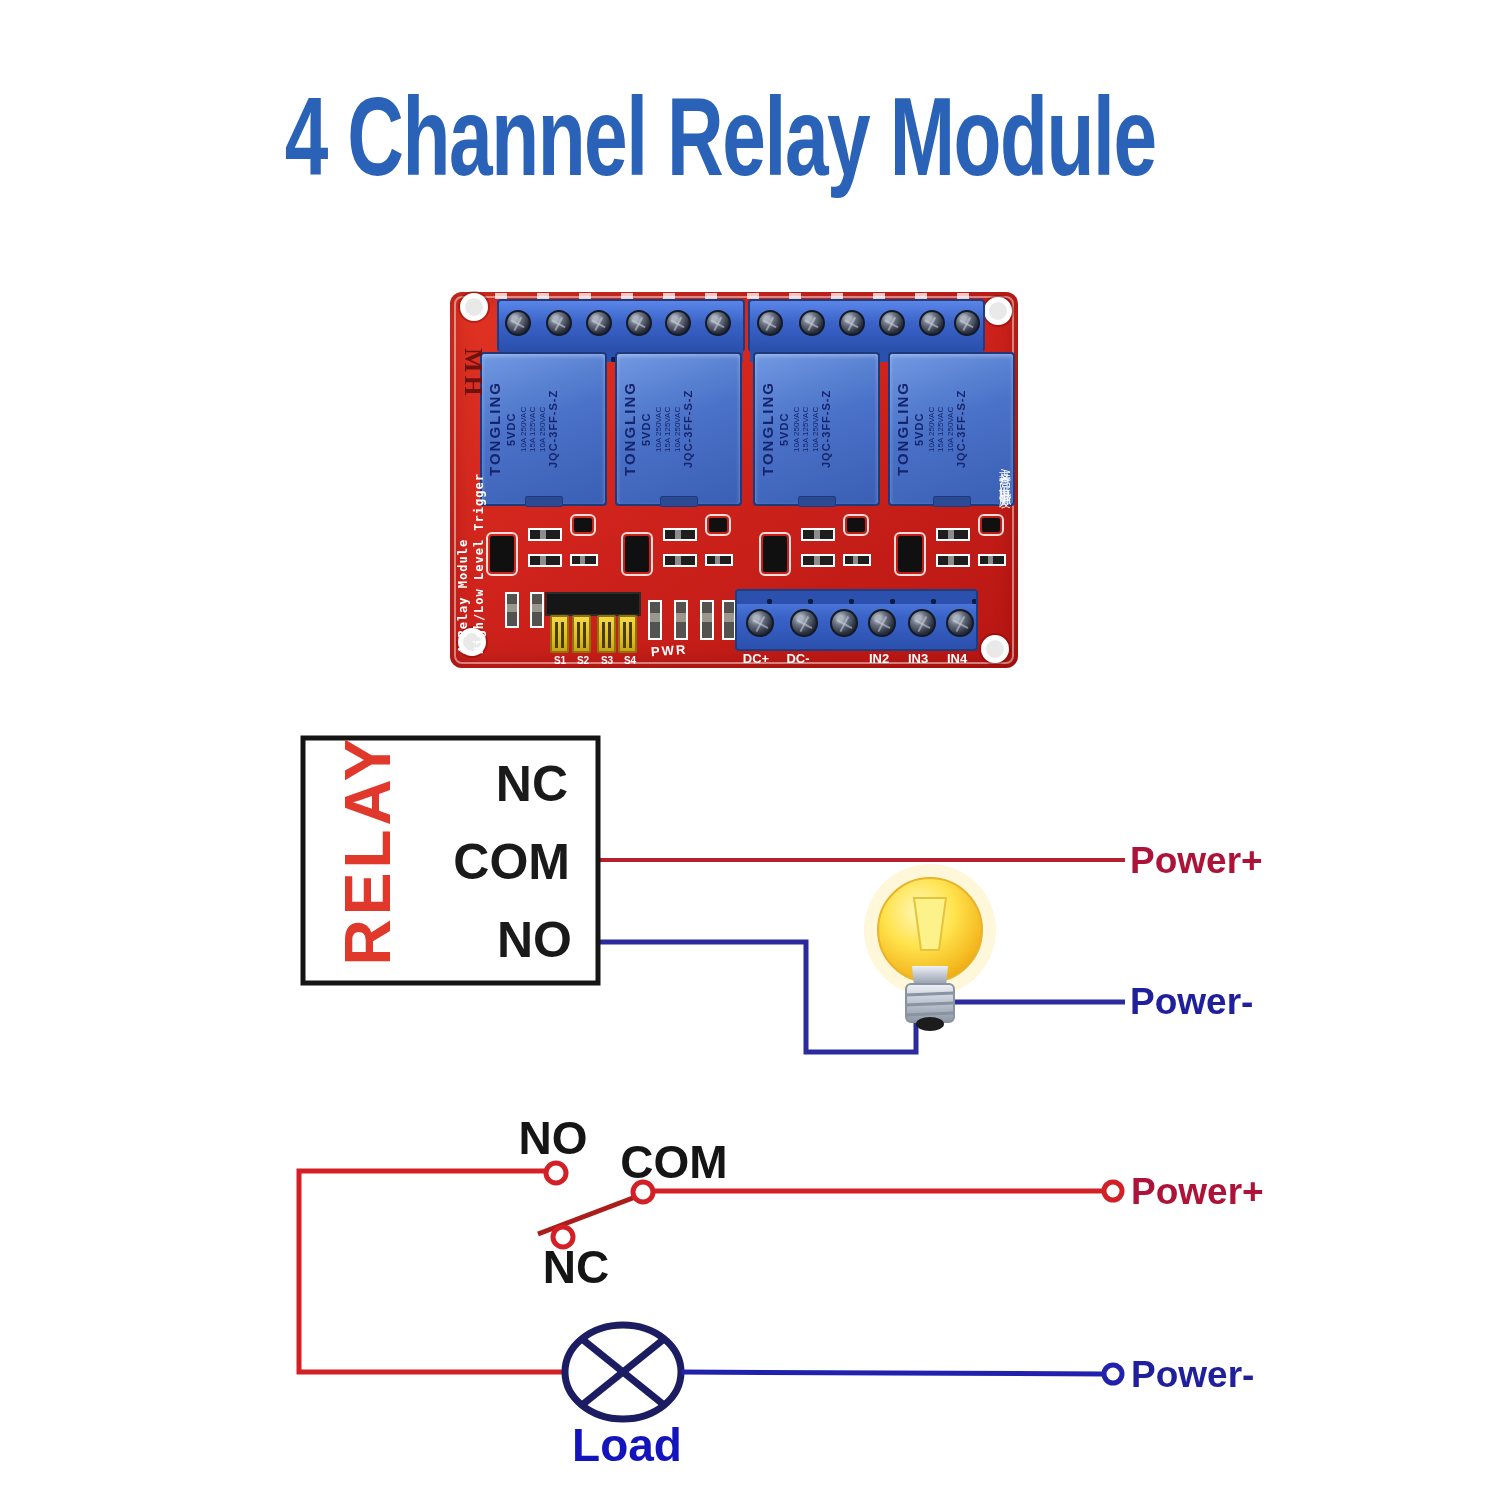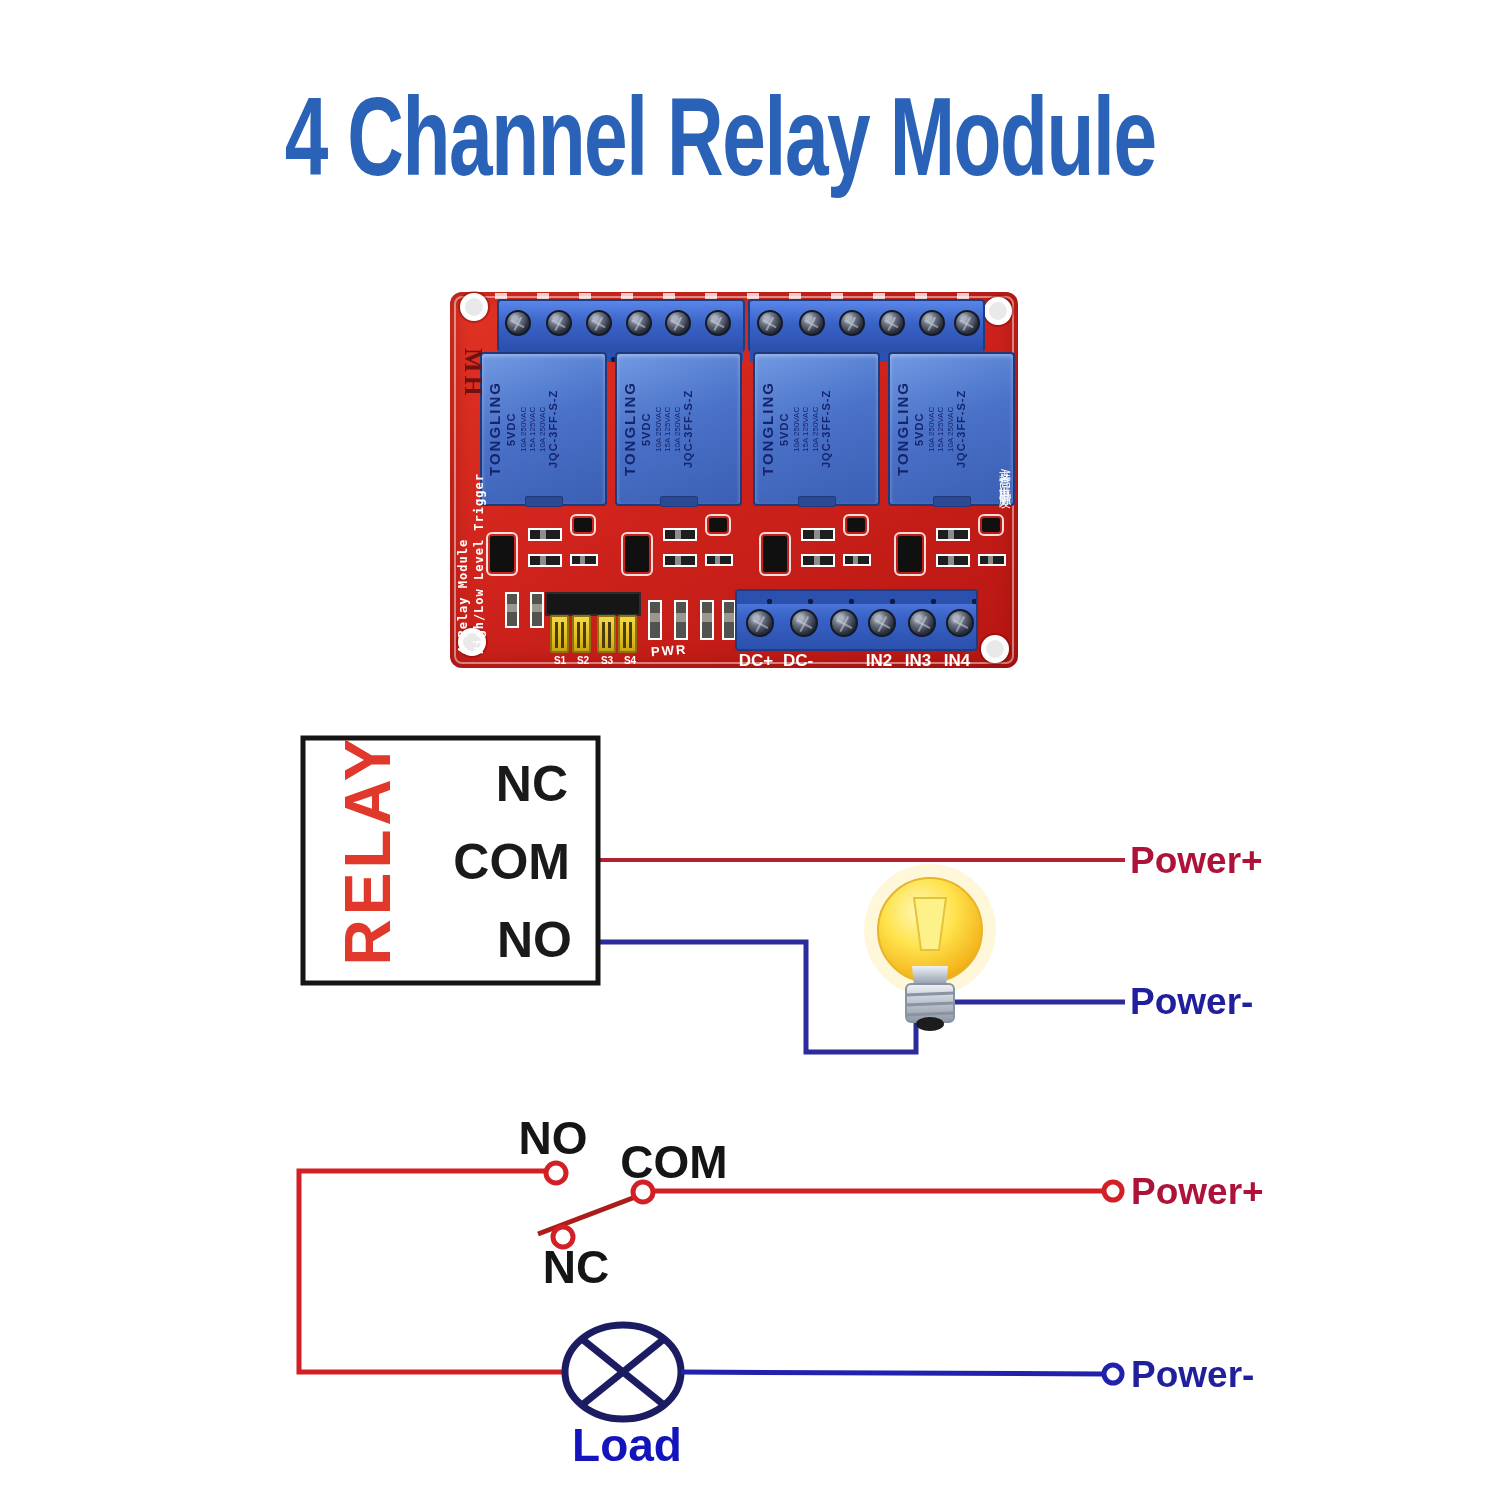--- a/index.html
+++ b/index.html
@@ -54,21 +54,21 @@
        border-radius:2px;box-shadow:inset 0 0 0 2px #2c2c2c;}
   .jcap{position:absolute;top:323px;width:19px;height:38px;border-radius:2px;box-sizing:border-box;
        background:linear-gradient(180deg,#f4d844 0%,#ddb91c 70%,#c7a312 100%);border:2px solid #8a7310;}
   .jcap::before,.jcap::after{content:"";position:absolute;top:5px;width:3px;height:26px;background:#4a3c08;}
   .jcap::before{left:3px;} .jcap::after{right:3px;}
   .jlabel{position:absolute;top:363px;transform:translateX(-50%);color:#fff;
        font-size:10px;font-weight:bold;}
   .pwr{position:absolute;left:201px;top:351px;color:#fff;font-size:13px;font-weight:bold;
        letter-spacing:2px;transform:rotate(-4deg);}
   .tlabel{position:absolute;top:359px;transform:translateX(-50%);color:#fff;
-       font-size:17px;font-weight:bold;letter-spacing:0px;}
+       font-size:13px;font-weight:bold;letter-spacing:0px;}
   .cgroup{position:absolute;top:218px;width:127px;height:78px;}
   .chip{position:absolute;background:#101010;border-radius:2px;outline:2px solid rgba(255,255,255,.85);
        outline-offset:2px;}
   .res{position:absolute;border:2px solid #fff;box-sizing:border-box;
        background:linear-gradient(90deg,#1e1e1e 0 35%,#8d8d8d 35% 55%,#1e1e1e 55% 100%);}
   .resv{position:absolute;border:2px solid #fff;box-sizing:border-box;
        background:linear-gradient(180deg,#52524e 0 30%,#9b978c 30% 55%,#52524e 55% 100%);}
 
   
   .overlay{position:absolute;left:0;top:0;width:1500px;height:1500px;}

